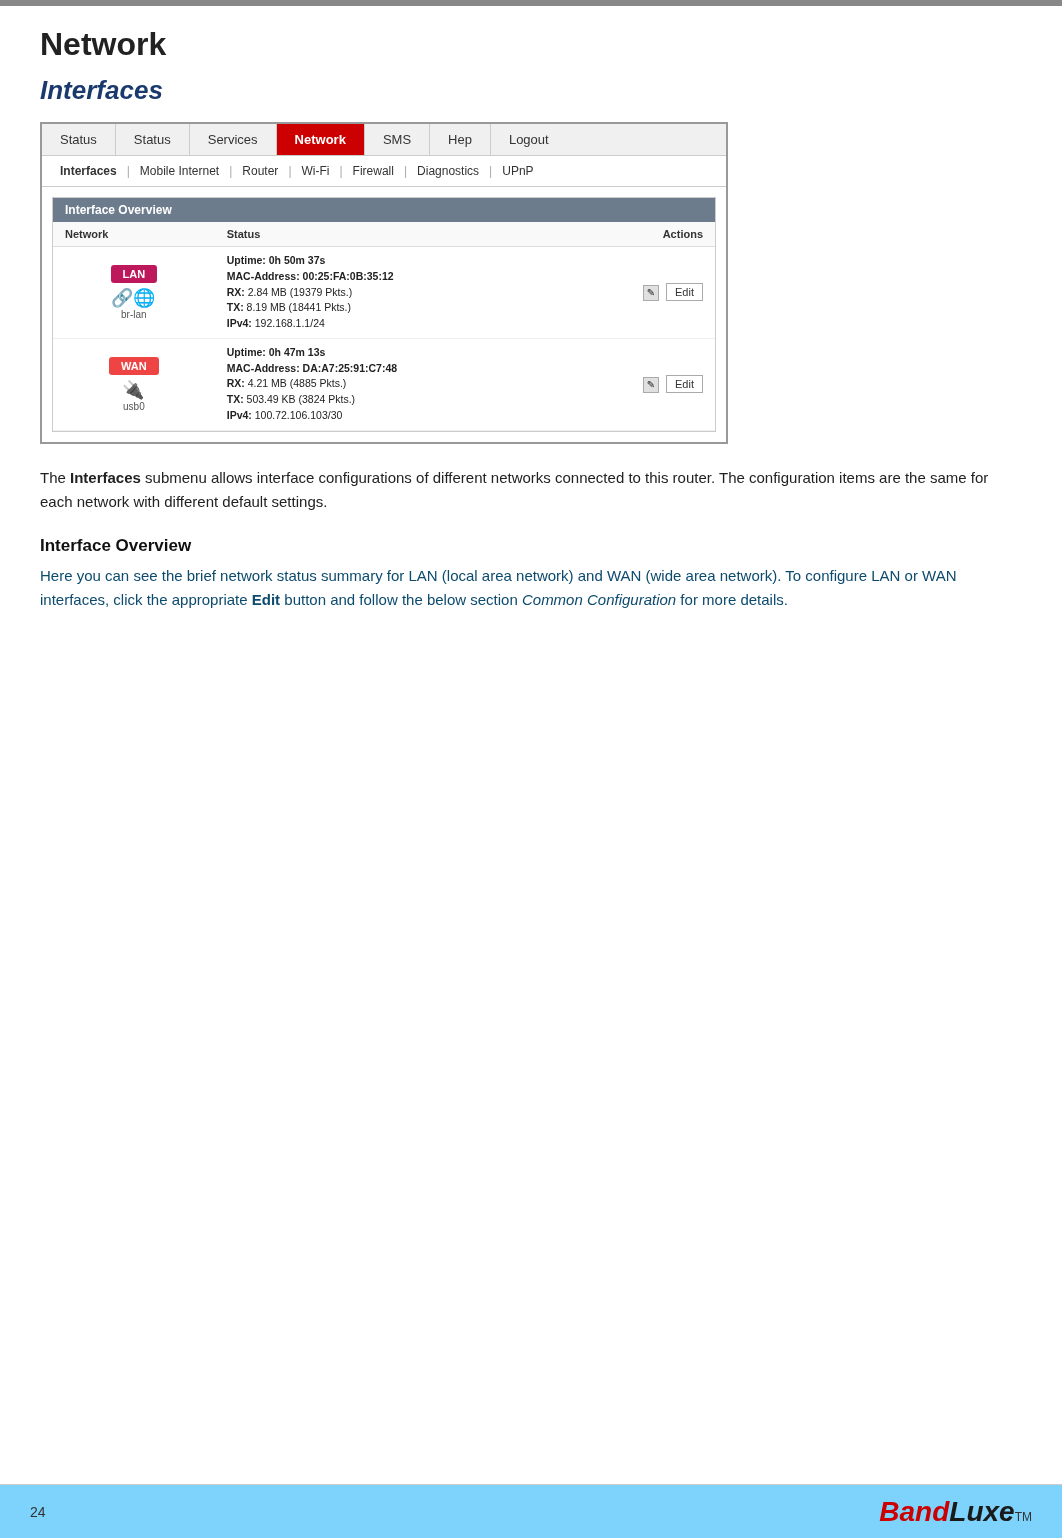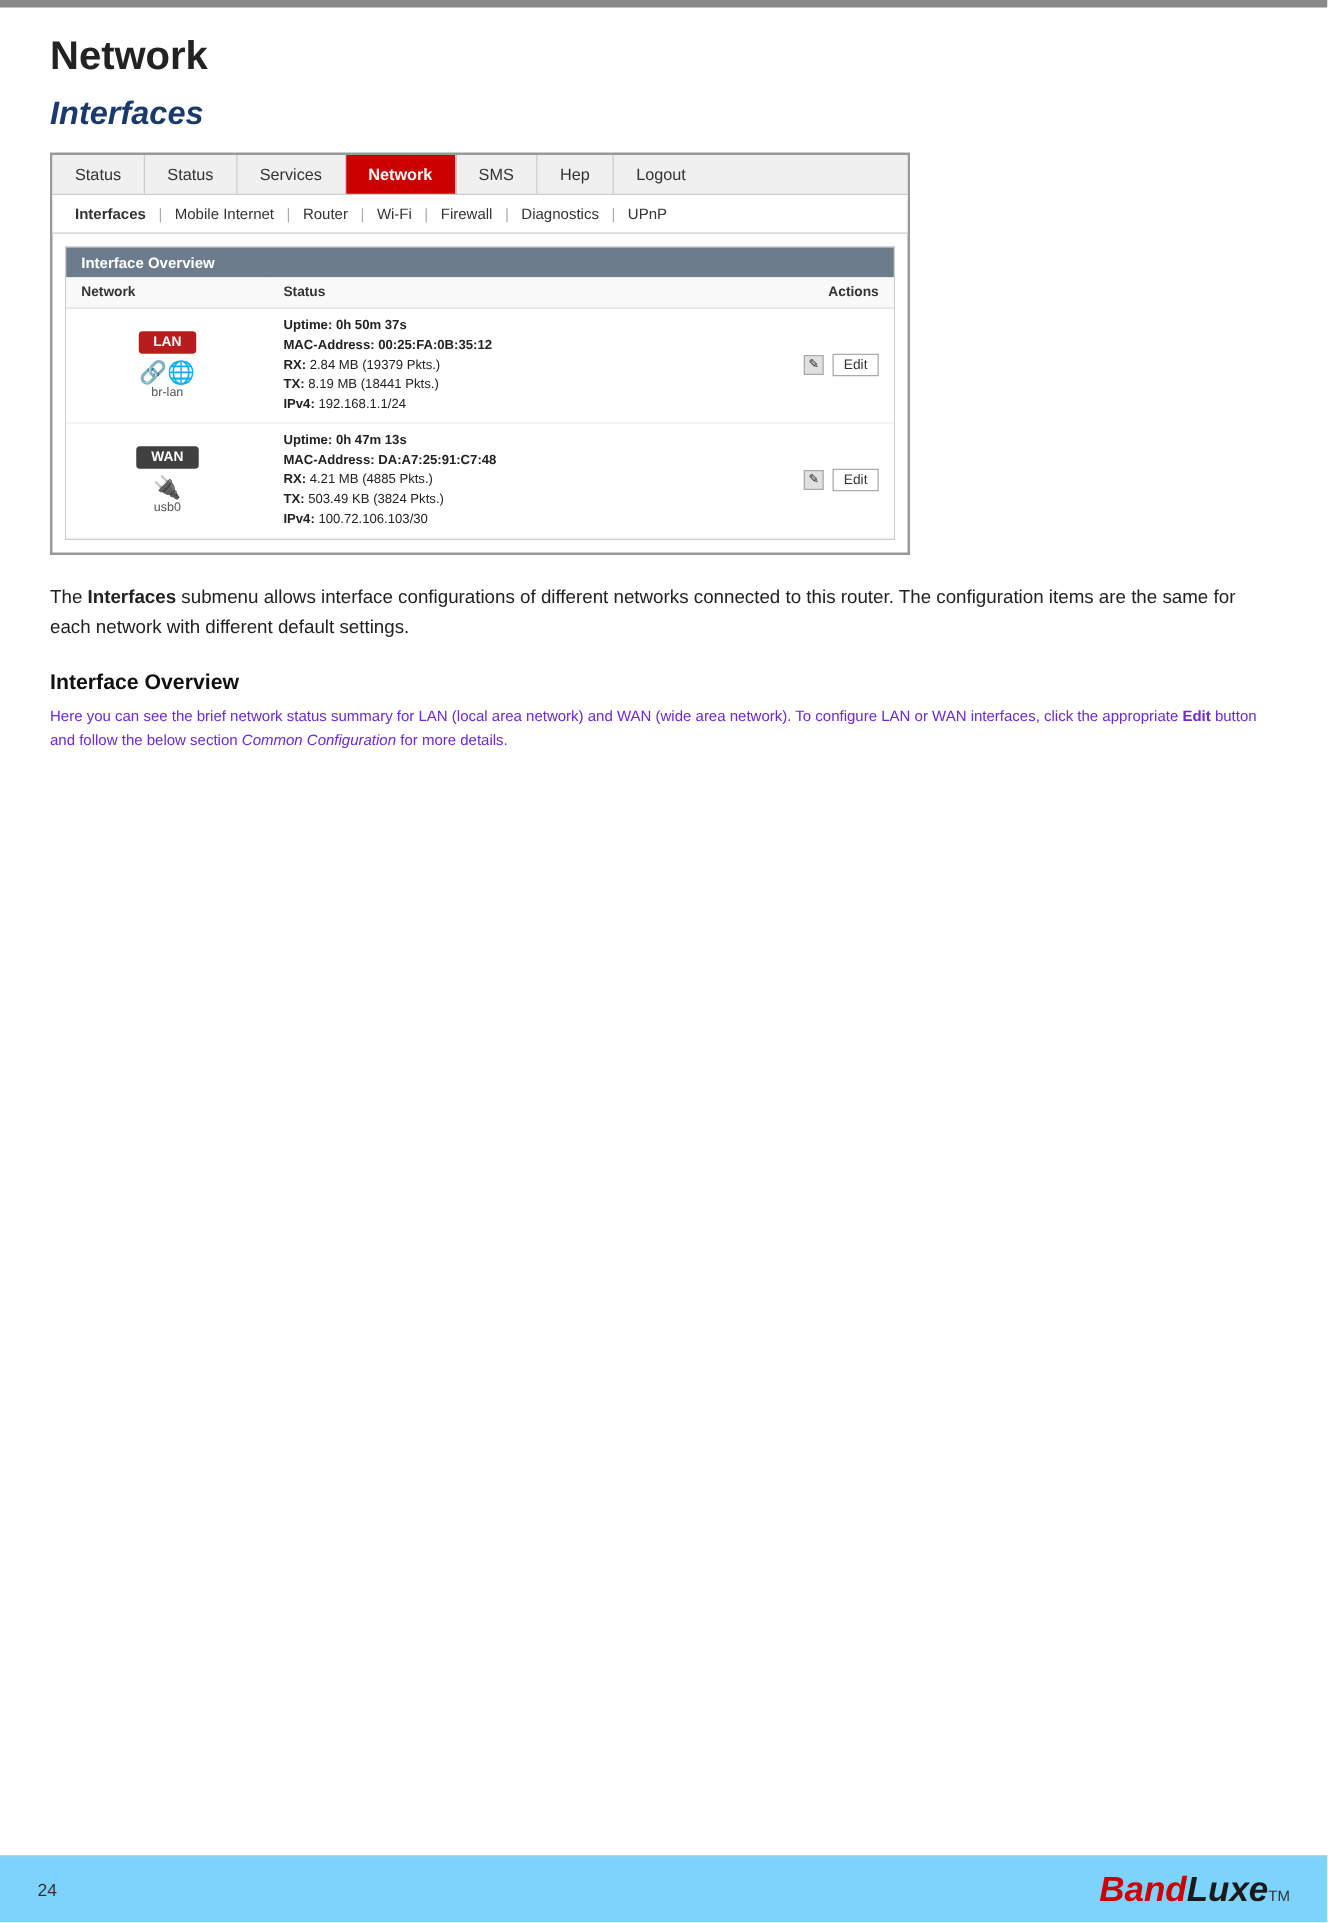--- a/index.html
+++ b/index.html
@@ -131,22 +131,22 @@
       display: inline-block;
       padding: 3px 12px;
       border-radius: 3px;
       color: #fff;
       font-weight: bold;
       font-size: 11px;
       text-align: center;
       margin-bottom: 4px;
     }
 
-    .net-badge.lan { background: #b91c1c; }
-    .net-badge.wan { background: #404040; }
+    .net-badge.lan { background: #be185d; }
+    .net-badge.wan { background: #ef4444; }
 
     .net-name {
       font-size: 10px;
       color: #555;
       text-align: center;
     }
 
     .net-cell {
       text-align: center;
       min-width: 90px;
@@ -207,23 +207,23 @@
     }
 
     .subsection-title {
       font-size: 17px;
       font-weight: bold;
       margin-bottom: 8px;
       color: #111;
     }
 
     .body-text {
-      font-size: 12px;
+      font-size: 15px;
       line-height: 1.6;
-      color: #6d28d9;
+      color: #0c4a6e;
     }
 
     .body-text strong {
       font-weight: bold;
     }
 
     .body-text em {
       font-style: italic;
     }
 

